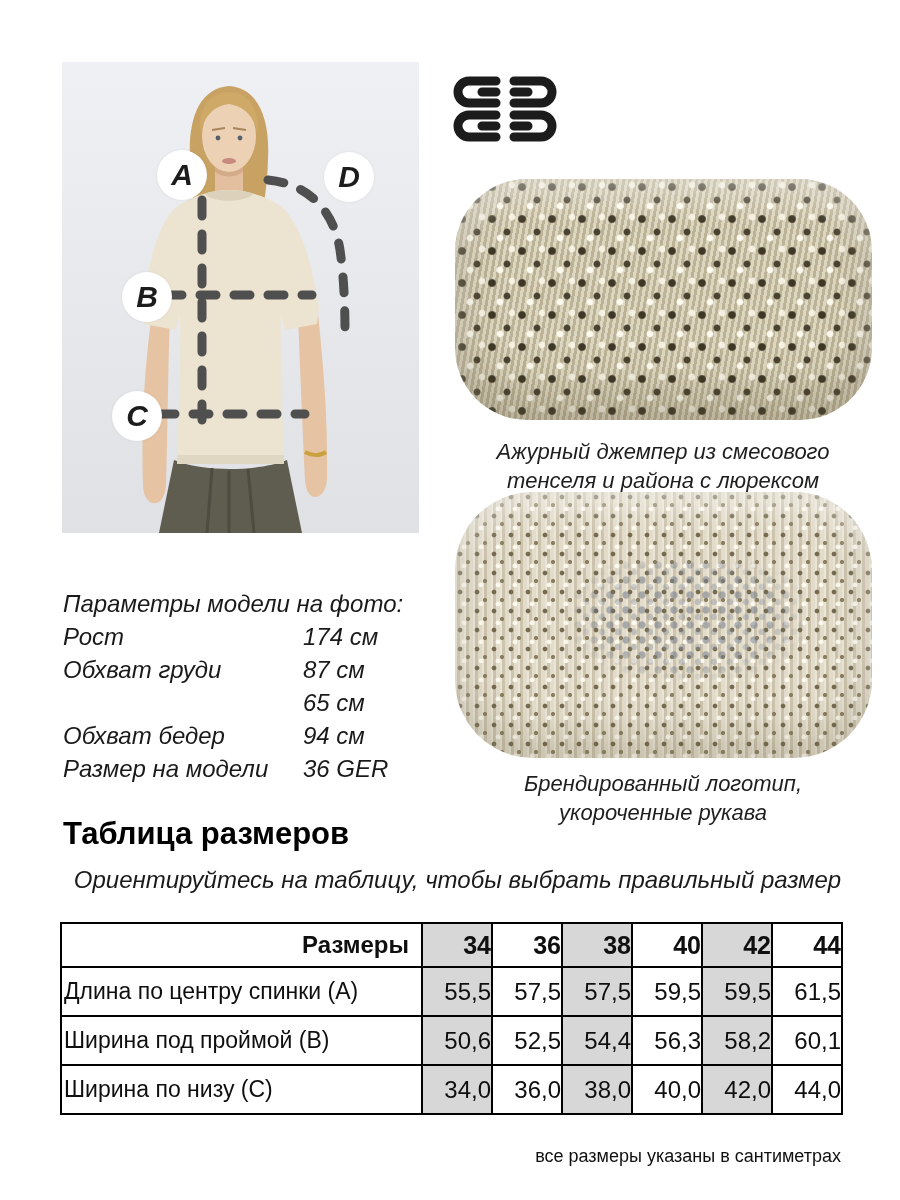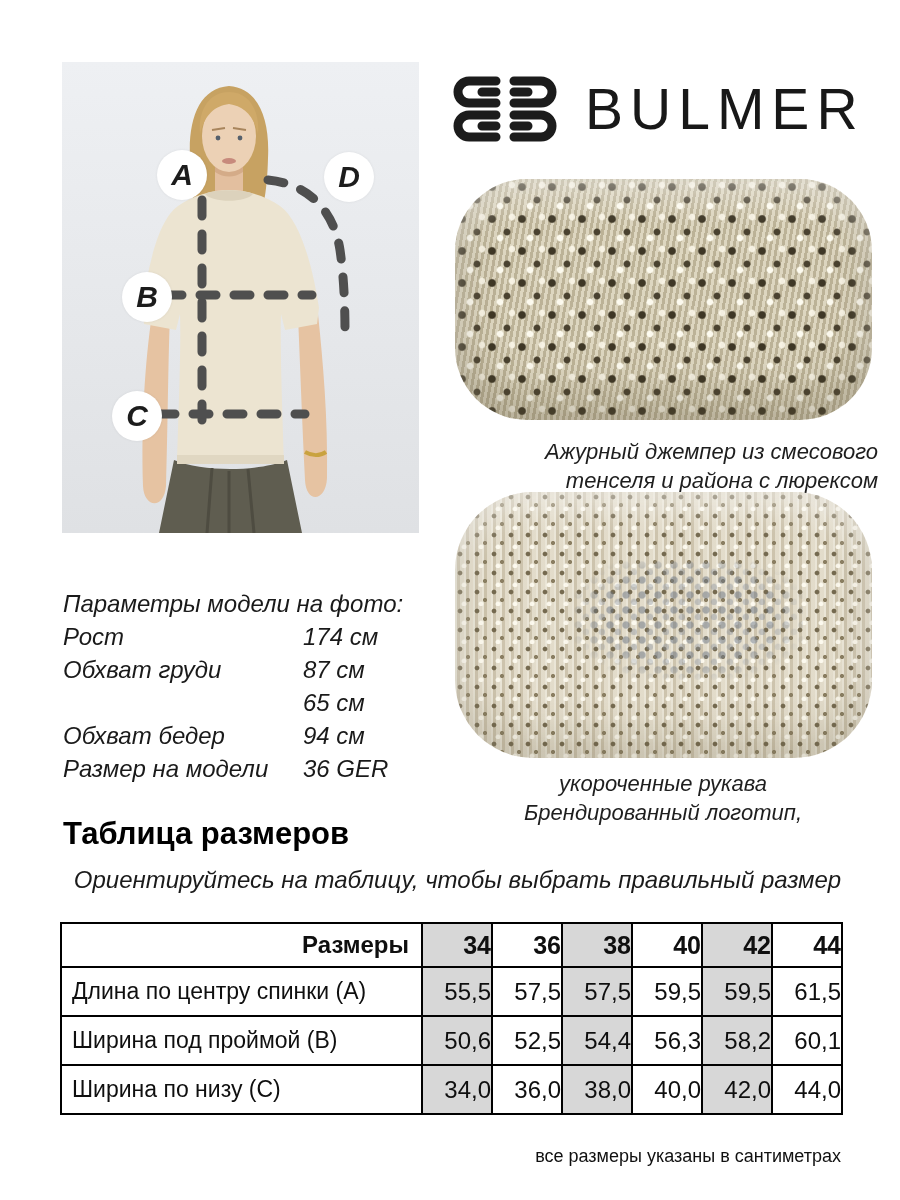--- a/index.html
+++ b/index.html
@@ -61,21 +61,21 @@
     -webkit-mask-image:radial-gradient(ellipse at 50% 48%, #000 52%, transparent 78%);
     mask-image:radial-gradient(ellipse at 50% 48%, #000 52%, transparent 78%);
     opacity:.6;filter:blur(.6px);
   }
 
   
   .caption{
     left:448px;width:430px;text-align:center;font-style:italic;font-size:22px;
     line-height:29px;color:#1e1e1e;
   }
-  .caption-1{top:437px;text-align:right;}
+  .caption-1{top:437px;}
   .caption-2{top:769px;}
 
   
   .params{left:63px;top:587px;width:345px;font-style:italic;font-size:24px;line-height:33px;color:#1a1a1a;}
   .params-row{position:relative;height:33px;}
   .params-row .val{position:absolute;left:240px;top:0;white-space:nowrap;}
 
   
   .heading{left:63px;top:816px;font-size:31px;font-weight:700;color:#000;}
   .subtitle{left:60px;top:866px;width:795px;text-align:center;font-style:italic;font-size:24px;color:#1b1b1b;}
@@ -83,21 +83,21 @@
   table.size-table{
     position:absolute;left:60px;top:906px;width:781px;border-collapse:collapse;table-layout:fixed;margin-top:16px;
   }
   .size-table th,.size-table td{
     border:2px solid #000;padding:0;text-align:right;vertical-align:middle;
     font-size:24px;color:#0f0f0f;background:#fff;overflow:hidden;white-space:nowrap;
   }
   .size-table thead th{height:42px;font-weight:700;font-size:25px;}
   .size-table tbody td{height:47px;font-weight:400;}
   .size-table .lbl-h{text-align:right;padding-right:12px;font-size:24px;}
-  .size-table tbody .lbl{text-align:left;padding-left:10px;font-size:23px;}
+  .size-table tbody .lbl{text-align:left;padding-left:2px;font-size:23px;}
   .size-table .hl{background:#d7d7d7;}
 
   .footnote{left:60px;top:1146px;width:781px;text-align:right;font-size:18px;color:#101010;}
 </style>
 </head>
 <body>
 
 <div class="abs photo">
   <svg width="357" height="471" viewBox="0 0 357 471">
     <defs>
@@ -148,35 +148,34 @@
 
 <div class="abs logo-row">
   <svg class="monogram" viewBox="0 0 110 68">
     <g stroke="#1c1c1c" stroke-width="9" fill="none" stroke-linecap="round" stroke-linejoin="round">
       <path d="M46,6 H19 A11,11 0 0 0 19,28 H46 M46,17 H32"></path>
       <path d="M46,6 H19 A11,11 0 0 0 19,28 H46 M46,17 H32" transform="translate(110,0) scale(-1,1)"></path>
       <path d="M46,6 H19 A11,11 0 0 0 19,28 H46 M46,17 H32" transform="translate(0,68) scale(1,-1)"></path>
       <path d="M46,6 H19 A11,11 0 0 0 19,28 H46 M46,17 H32" transform="translate(110,68) scale(-1,-1)"></path>
     </g>
   </svg>
-  <div class="wordmark">BULMER</div>
 </div>
 
 <div class="abs swatch swatch--holes"></div>
 <div class="abs caption caption-1">
   <div>Ажурный джемпер из смесового</div>
   <div>тенселя и района с люрексом</div>
 </div>
 
 <div class="abs swatch swatch--logo">
   <div class="logo-blob"></div>
 </div>
 <div class="abs caption caption-2">
+  <div>Брендированный логотип,</div>
   <div>укороченные рукава</div>
-  <div>Брендированный логотип,</div>
 </div>
 
 <div class="abs params">
   <div class="params-row">Параметры модели на фото:</div>
   <div class="params-row">
     <span>Рост</span>
     <span class="val">174 см</span>
   </div>
   <div class="params-row">
     <span>Обхват груди</span>

